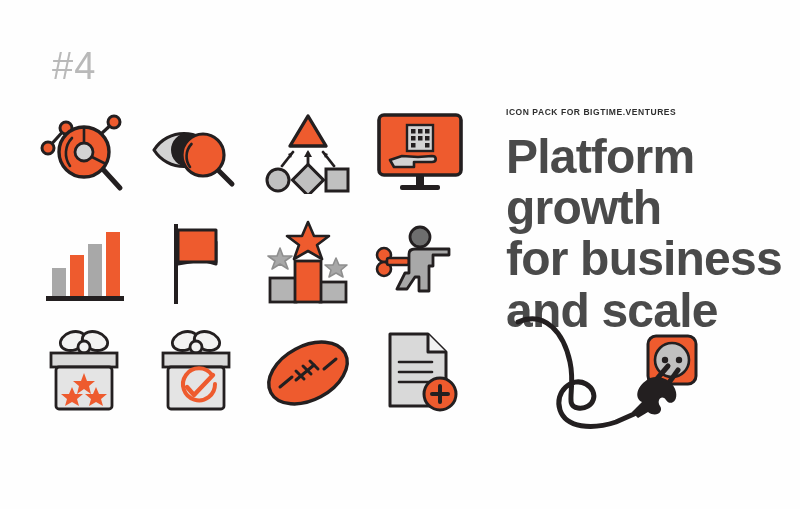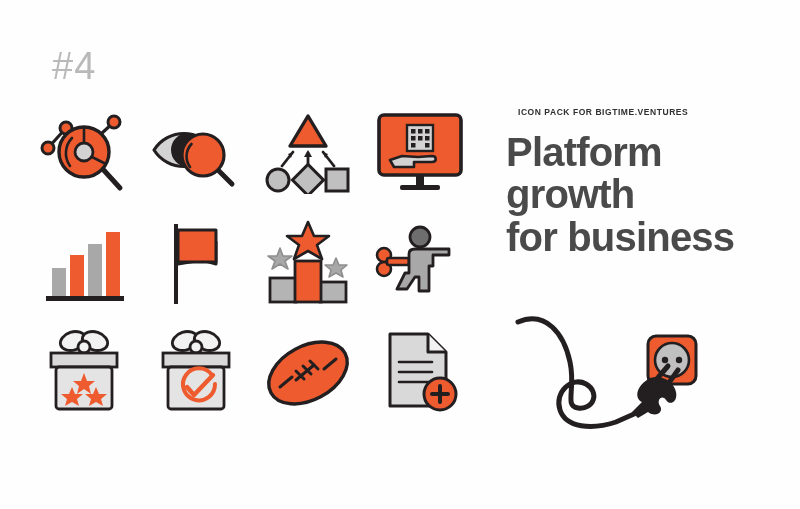--- a/index.html
+++ b/index.html
@@ -64,25 +64,25 @@
     left: 506px;
     top: 108px;
     width: 280px;
   }
   #eyebrow {
     font-size: 8.5px;
     font-weight: bold;
     letter-spacing: 0.55px;
     color: #2f2f2f;
     text-transform: uppercase;
-    margin: 0 0 14px 12px;
+    margin: 0 0 14px 0;
     line-height: 1;
   }
   #headline {
-    font-size: 40px;
+    font-size: 48px;
     font-weight: bold;
     color: #4a4a4a;
     line-height: 1.07;
     letter-spacing: -0.8px;
     margin: 0;
   }
   #headline .hl-line {
     display: block;
     white-space: nowrap;
   }
@@ -278,20 +278,21 @@
     </div>
 
   </div>
 
   <div id="text-column">
     <p id="eyebrow">ICON PACK FOR BIGTIME.VENTURES</p>
     <h1 id="headline">
       <span class="hl-line">Platform</span>
       <span class="hl-line">growth</span>
       <span class="hl-line">for business</span>
+      <span class="hl-line">and scale</span>
     </h1>
   </div>
 
   <div id="plug-illustration">
     <svg width="300" height="180" viewBox="0 0 300 180">
 
       <path d="M20 22 C48 10, 66 34, 72 62 C78 90, 66 106, 80 108
                C96 110, 102 92, 88 84 C74 76, 56 92, 62 110
                C68 128, 94 130, 118 122 L136 114" fill="none" stroke="#231f20" stroke-width="5" stroke-linecap="round"></path>
 

